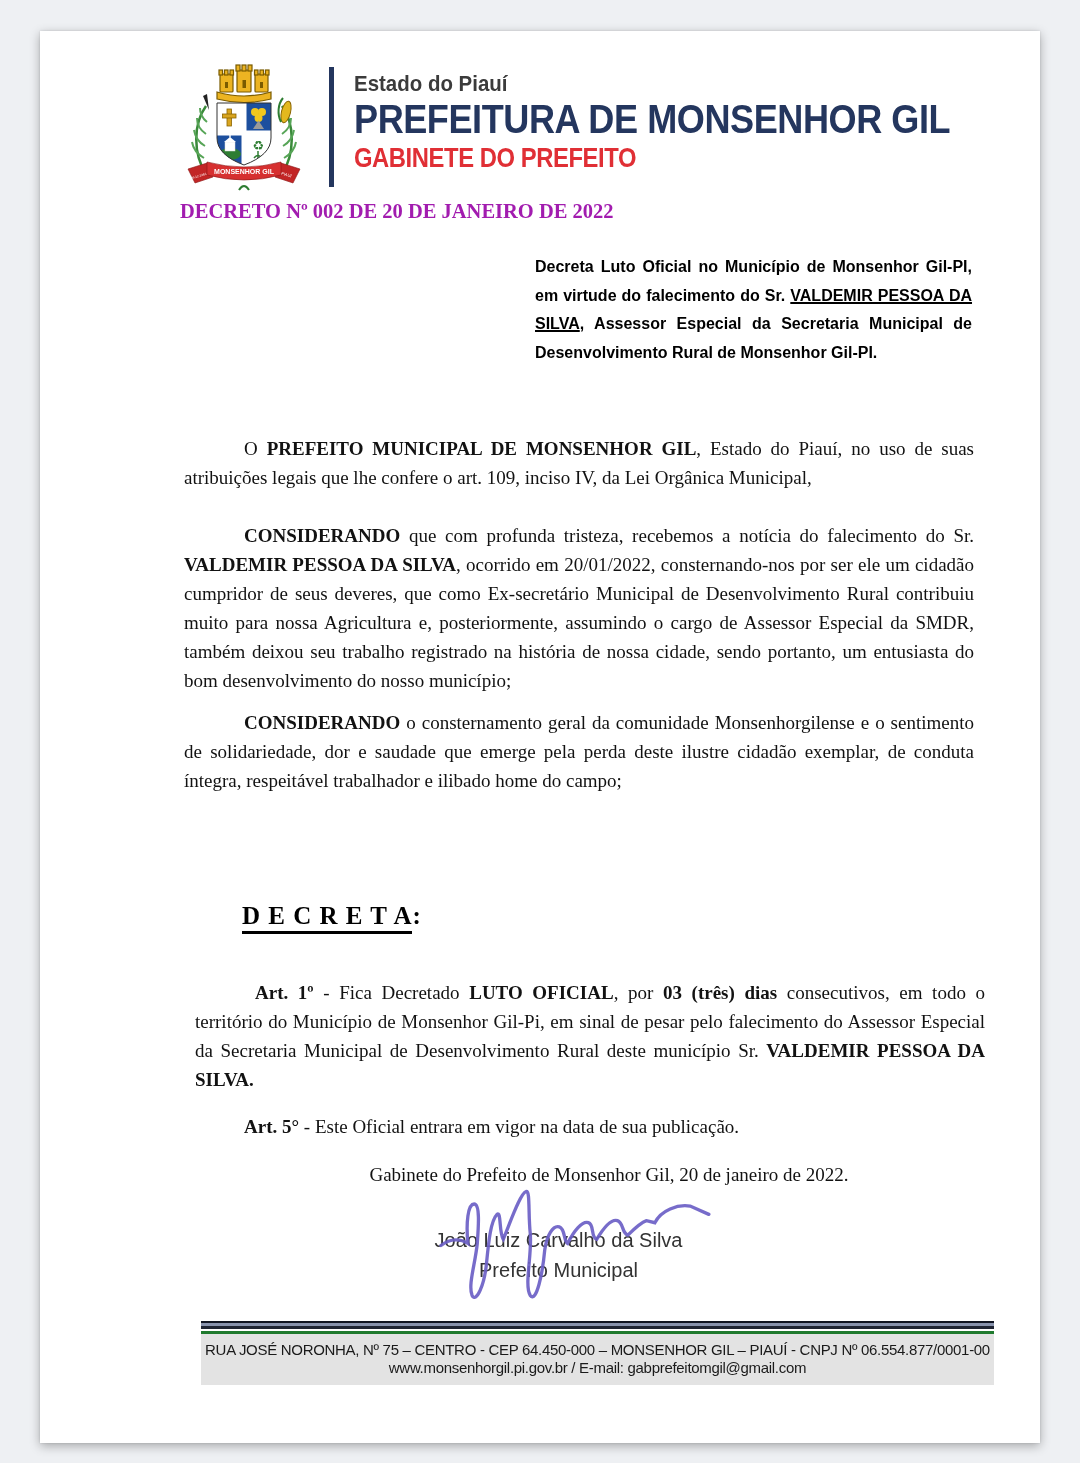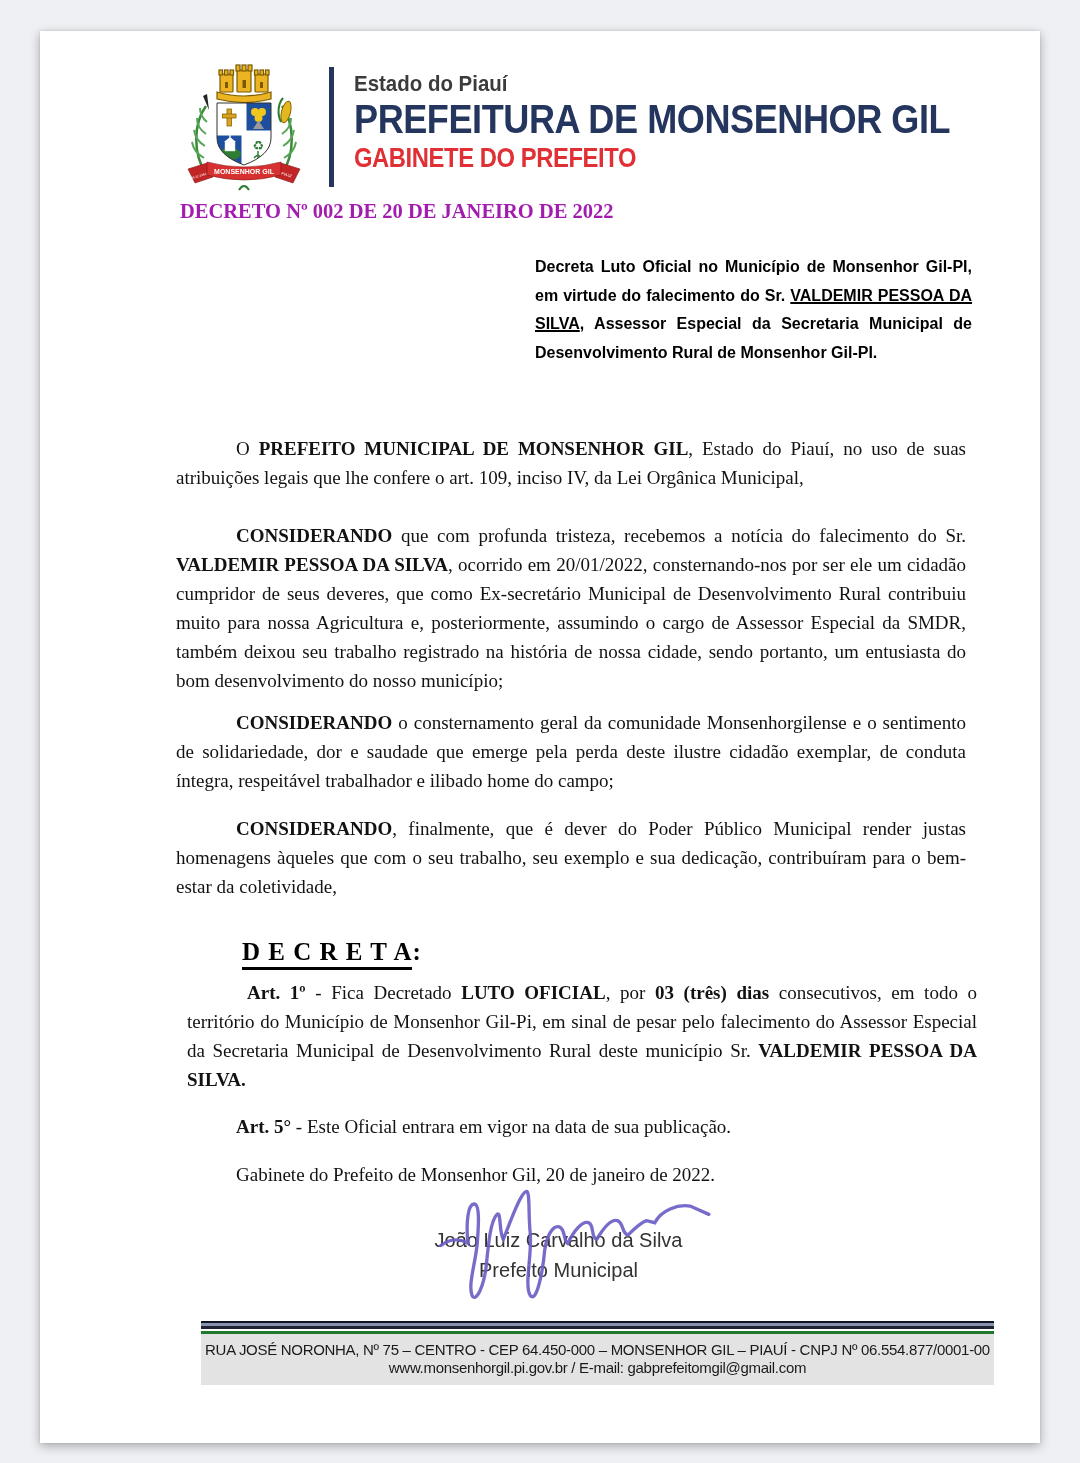--- a/index.html
+++ b/index.html
@@ -43,36 +43,35 @@
     font-weight: bold; font-size: 20.5px; color: #a21caf;
   }
   .ementa {
     position: absolute; left: 495px; top: 222px; width: 437px;
     font-family: "Liberation Sans", sans-serif;
     font-weight: bold; font-size: 16px; line-height: 28.5px;
     text-align: justify; color: #000;
   }
   .ementa .u { text-decoration: underline; text-decoration-thickness: 2px; }
   .par {
-    position: absolute; left: 136px; width: 790px;
+    position: absolute; left: 144px; width: 790px;
     font-size: 19px; line-height: 29px; color: #121212;
     text-align: justify; text-indent: 60px;
   }
   .p1 { top: 384px; }
   .c1 { top: 471px; }
   .c2 { top: 658px; }
   .c3 { top: 764px; }
   .a1 { top: 928px; margin-left: 11px; }
   .a5 { top: 1062px; }
-  .closing { top: 1110px; text-align: left; }
+  .closing { top: 1110px; text-align: center; }
   .decreta {
     position: absolute; left: 140px; top: 871px; width: 790px;
     text-indent: 62px; font-size: 25px; font-weight: bold; color: #000;
     letter-spacing: 1px;
-    margin-top: 36px;
   }
   .decreta .dword { display: inline-block; border-bottom: 3.5px solid #000; padding-bottom: 1px; text-indent: 0; }
   
   .sig-block {
     position: absolute; left: 346px; top: 1194px; width: 345px;
     text-align: center;
     font-family: "Liberation Sans", sans-serif;
     font-size: 20px; line-height: 30px; color: #333333;
   }
   .sig-svg { position: absolute; left: 388px; top: 1146px; width: 300px; height: 135px; }
@@ -202,23 +201,20 @@
   </p>
 
   <p class="par c1">
     <b>CONSIDERANDO</b><span> que com profunda tristeza, recebemos a notícia do falecimento do Sr. </span><b>VALDEMIR PESSOA DA SILVA</b><span>, ocorrido em 20/01/2022, consternando-nos por ser ele um cidadão cumpridor de seus deveres, que como Ex-secretário Municipal de Desenvolvimento Rural contribuiu muito para nossa Agricultura e, posteriormente, assumindo o cargo de Assessor Especial da SMDR, também deixou seu trabalho registrado na história de nossa cidade, sendo portanto, um entusiasta do bom desenvolvimento do nosso município;</span>
   </p>
 
   <p class="par c2">
     <b>CONSIDERANDO</b><span> o consternamento geral da comunidade Monsenhorgilense e o sentimento de solidariedade, dor e saudade que emerge pela perda deste ilustre cidadão exemplar, de conduta íntegra, respeitável trabalhador e ilibado home do campo;</span>
   </p>
 
-  <p class="par c3">
-    <b>CONSIDERANDO</b><span>, finalmente, que é dever do Poder Público Municipal render justas homenagens àqueles que com o seu trabalho, seu exemplo e sua dedicação, contribuíram para o bem-estar da coletividade,</span>
-  </p>
 
   <div class="decreta">
     <span class="dword">D E C R E T A</span><span>:</span>
   </div>
 
   <p class="par a1">
     <b>Art. 1º</b><span> - Fica Decretado </span><b>LUTO OFICIAL</b><span>, por </span><b>03 (três) dias</b><span> consecutivos, em todo o território do Município de Monsenhor Gil-Pi, em sinal de pesar pelo falecimento do Assessor Especial da Secretaria Municipal de Desenvolvimento Rural deste município Sr. </span><b>VALDEMIR PESSOA DA SILVA.</b>
   </p>
 
   <p class="par a5">

